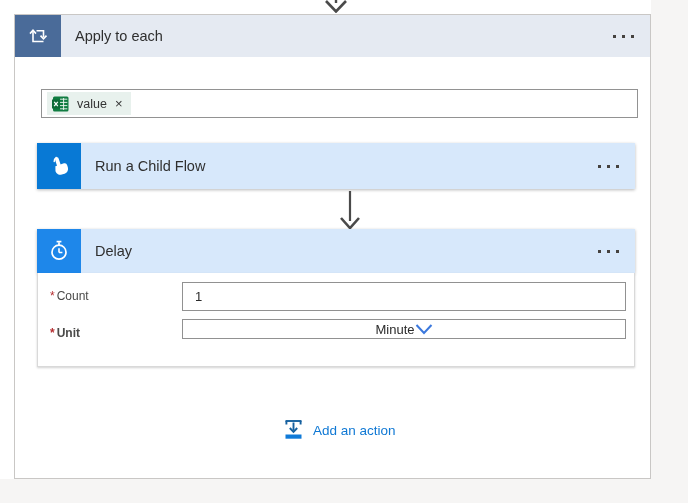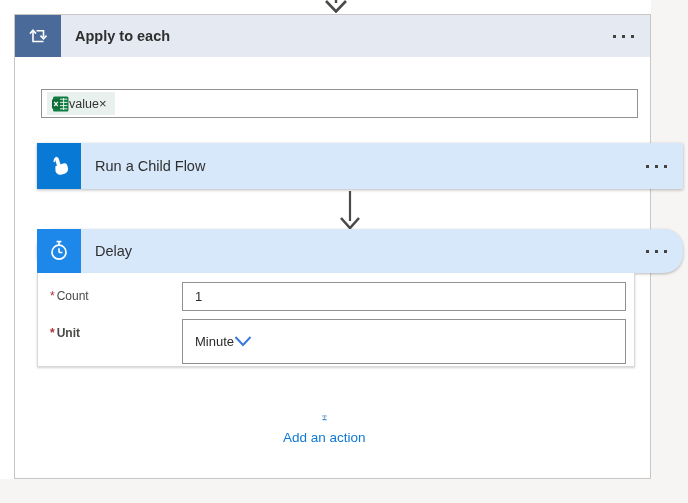--- a/index.html
+++ b/index.html
@@ -14,21 +14,21 @@
   .arrow-svg { position:absolute; }
 
   
   .scope {
     position:absolute; left:14px; top:14px; width:637px; height:465px;
     background:#ffffff; border:1px solid #c9c7c5;
   }
   .scope-header {
     position:absolute; left:0; top:0; right:0; height:42px;
     background:var(--scope-header-bg,#e5eaf2);
-    display:flex; align-items:center; cursor:pointer;font-weight:bold;
+    display:flex; align-items:center; cursor:pointer;
   }
   .scope-icon-box {
     width:46px; height:42px; flex:0 0 46px;
     background:var(--scope-icon-bg,#4a6b99);
     display:flex; align-items:center; justify-content:center;
   }
   .card-title { margin-left:14px; font-size:14.5px; color:#2f2f2f; }
   .more { margin-left:auto; padding:10px 16px; display:flex; gap:6px; cursor:pointer; }
   .more i { width:3px; height:3px; background:#45423f; display:block; }
 
@@ -38,66 +38,66 @@
     font-size:12.5px; color:#4a4a49;
   }
   .req { color:var(--required-red,#b52e31); margin-right:2px; }
   .token-input {
     position:absolute; left:26px; top:74px; width:597px; height:29px;
     background:#fff; border:1px solid #929292; display:flex; align-items:center;
     padding-left:5px; cursor:text;
   }
   .token-chip {
     height:23px; background:var(--chip-bg,#e8f1ed);
-    display:flex; align-items:center; padding:0 9px 0 5px;
+    display:flex; align-items:center; gap:8px; padding:0 9px 0 5px;
     font-size:12.5px; color:#333; cursor:pointer;
   }
   .chip-close { color:#333; font-size:13px; cursor:pointer; }
 
   
   .action-card {
-    position:absolute; height:46px; width:646px; left:22px;
+    position:absolute; height:46px; width:598px; left:22px;
     display:flex; align-items:center; cursor:pointer;
     background:var(--child-flow-card-bg,#d7e8fb);
     box-shadow:0 1px 3px rgba(0,0,0,.28);
   }
   .card-icon-box {
     width:44px; height:100%; flex:0 0 44px;
     display:flex; align-items:center; justify-content:center;
   }
   .run-card { top:128px; }
   .run-card .card-icon-box { background:var(--child-flow-icon-bg,#0879d5); }
 
-  .delay-header { top:214px; height:44px; background:var(--delay-header-bg,#d7e8fb);border-radius:19px; }
+  .delay-header { top:214px; height:44px; background:var(--delay-header-bg,#d7e8fb); }
   .delay-header .card-icon-box { background:var(--delay-icon-bg,#1e87ea); }
 
   .delay-body {
     position:absolute; left:22px; top:258px; width:598px; height:94px;
     background:#fff; border:1px solid #d9d9d9; border-top:none;
     box-shadow:0 1px 2px rgba(0,0,0,.18);
   }
   .form-label { position:absolute; left:12px; font-size:12px; color:#4a4a49; }
   .form-input {
     position:absolute; left:144px; width:444px; height:29px;
     border:1px solid #919191; background:#fff;
     font-family:"Liberation Sans",sans-serif; font-size:13px; color:#2b2b2b;
     padding:0 12px; outline:none;
   }
   .dropdown {
-    position:absolute; left:144px; width:444px; height:45px;
+    position:absolute; left:144px; width:444px; height:20px;
     border:1px solid #919191; background:#fff;
-    display:flex; align-items:center; justify-content:flex-start;
+    display:flex; align-items:center; justify-content:center;
     padding:0 12px; font-size:13px; color:#2b2b2b; cursor:pointer;
   }
 
   
   .add-action {
     position:absolute; left:268px; top:400px; height:30px;
     display:flex; align-items:center; gap:9px; cursor:pointer;
-    color:var(--link-blue,#0f78d4); font-size:13.5px;flex-direction:column;
+    color:var(--link-blue,#0f78d4); font-size:13.5px;
   }
 </style>
 </head>
 <body>
 
 <div class="stage">
   <div class="white-underlay"></div>
 
   <svg class="arrow-svg" style="left:322px; top:0;" width="28" height="13" viewBox="0 0 28 13">
     <line x1="14" y1="0" x2="14" y2="3" stroke="#4a4a4a" stroke-width="2.4"></line>

